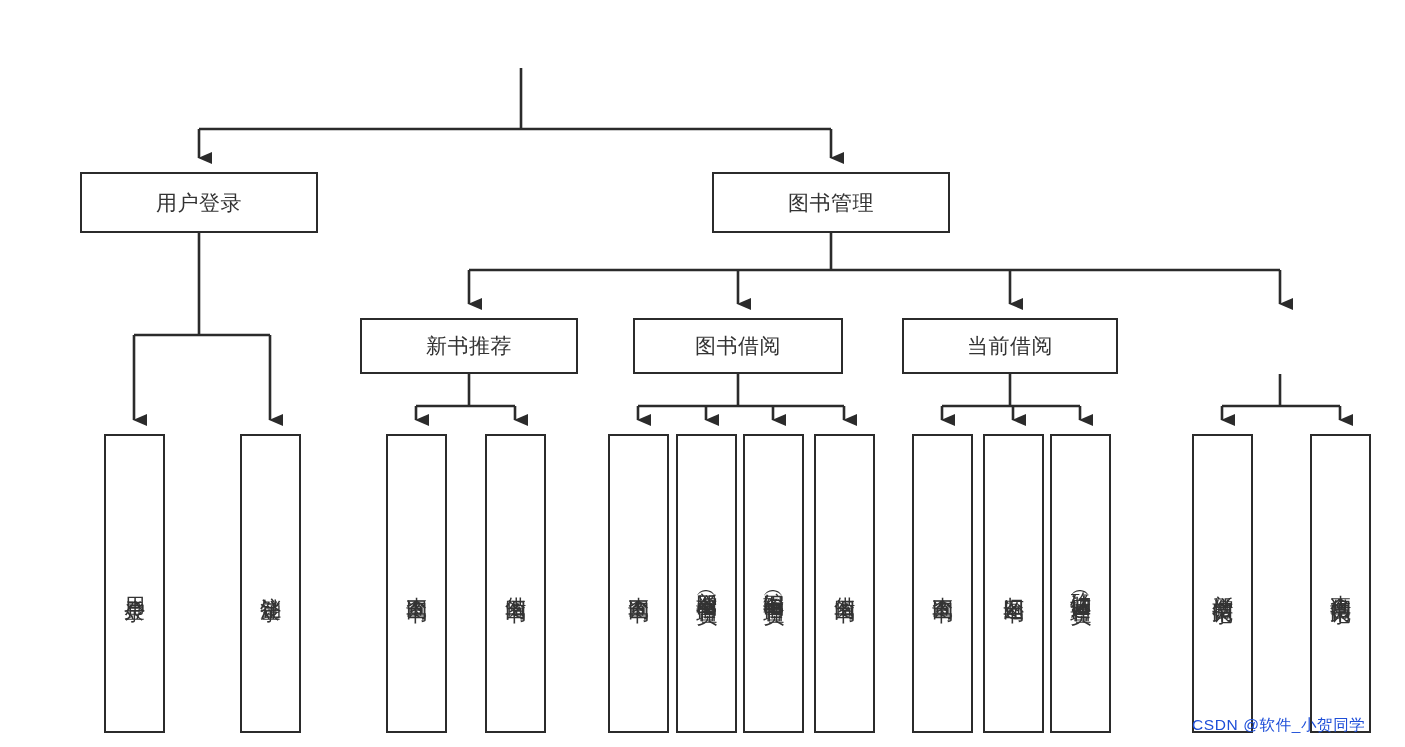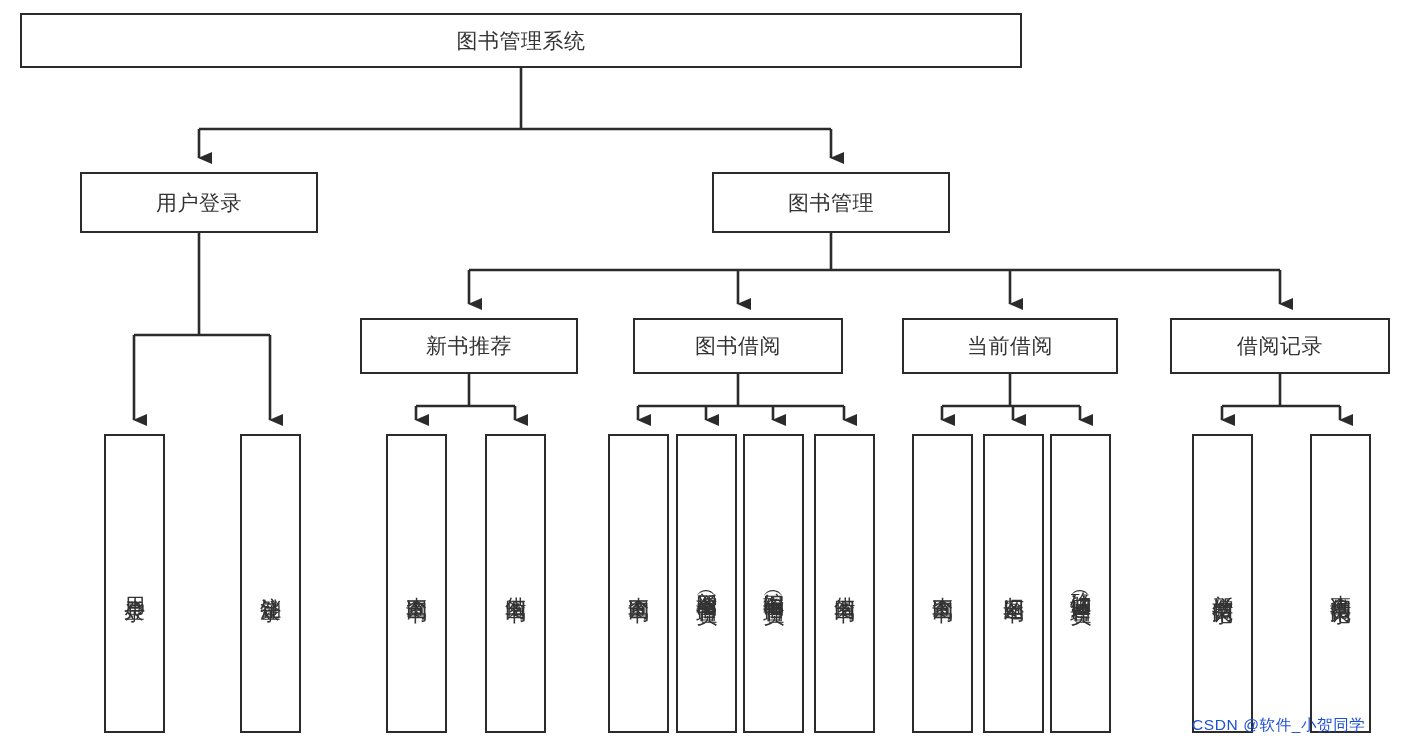--- a/index.html
+++ b/index.html
@@ -64,42 +64,36 @@
       <path d="M 1013 406 L 1013 420" marker-end="url(#arrow)"></path>
       <path d="M 1080 406 L 1080 420" marker-end="url(#arrow)"></path>
 
       <path d="M 1280 374 L 1280 406"></path>
       <path d="M 1222 406 L 1340 406"></path>
       <path d="M 1222 406 L 1222 420" marker-end="url(#arrow)"></path>
       <path d="M 1340 406 L 1340 420" marker-end="url(#arrow)"></path>
     </g>
   </svg>
 
-  <div class="node horiz" style="left:20px;top:13px;width:1002px;height:55px;">
-    <span class="label">图书管理系统</span>
-  </div>
 
   <div class="node horiz" style="left:80px;top:172px;width:238px;height:61px;">
     <span class="label">用户登录</span>
   </div>
   <div class="node horiz" style="left:360px;top:318px;width:218px;height:56px;">
     <span class="label">新书推荐</span>
   </div>
 
   <div class="node horiz" style="left:712px;top:172px;width:238px;height:61px;">
     <span class="label">图书管理</span>
   </div>
   <div class="node horiz" style="left:902px;top:318px;width:216px;height:56px;">
     <span class="label">当前借阅</span>
   </div>
   <div class="node horiz" style="left:633px;top:318px;width:210px;height:56px;">
     <span class="label">图书借阅</span>
-  </div>
-  <div class="node horiz" style="left:1170px;top:318px;width:220px;height:56px;">
-    <span class="label">借阅记录</span>
   </div>
 
   <div class="node vert" style="left:104px;top:434px;width:61px;height:299px;">
     <span class="label">用户登录</span>
   </div>
   <div class="node vert" style="left:240px;top:434px;width:61px;height:299px;">
     <span class="label">注销登录</span>
   </div>
   <div class="node vert" style="left:386px;top:434px;width:61px;height:299px;">
     <span class="label">查询图书</span>

